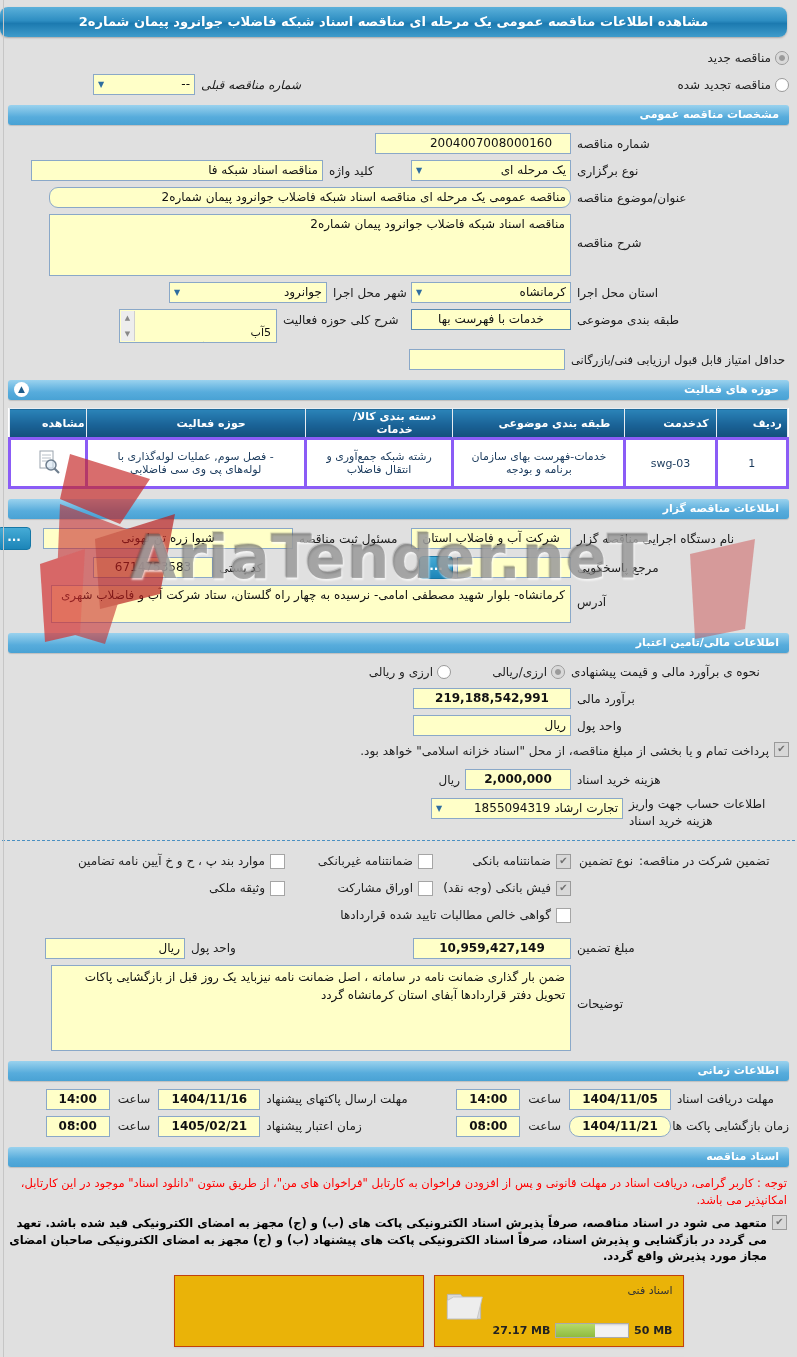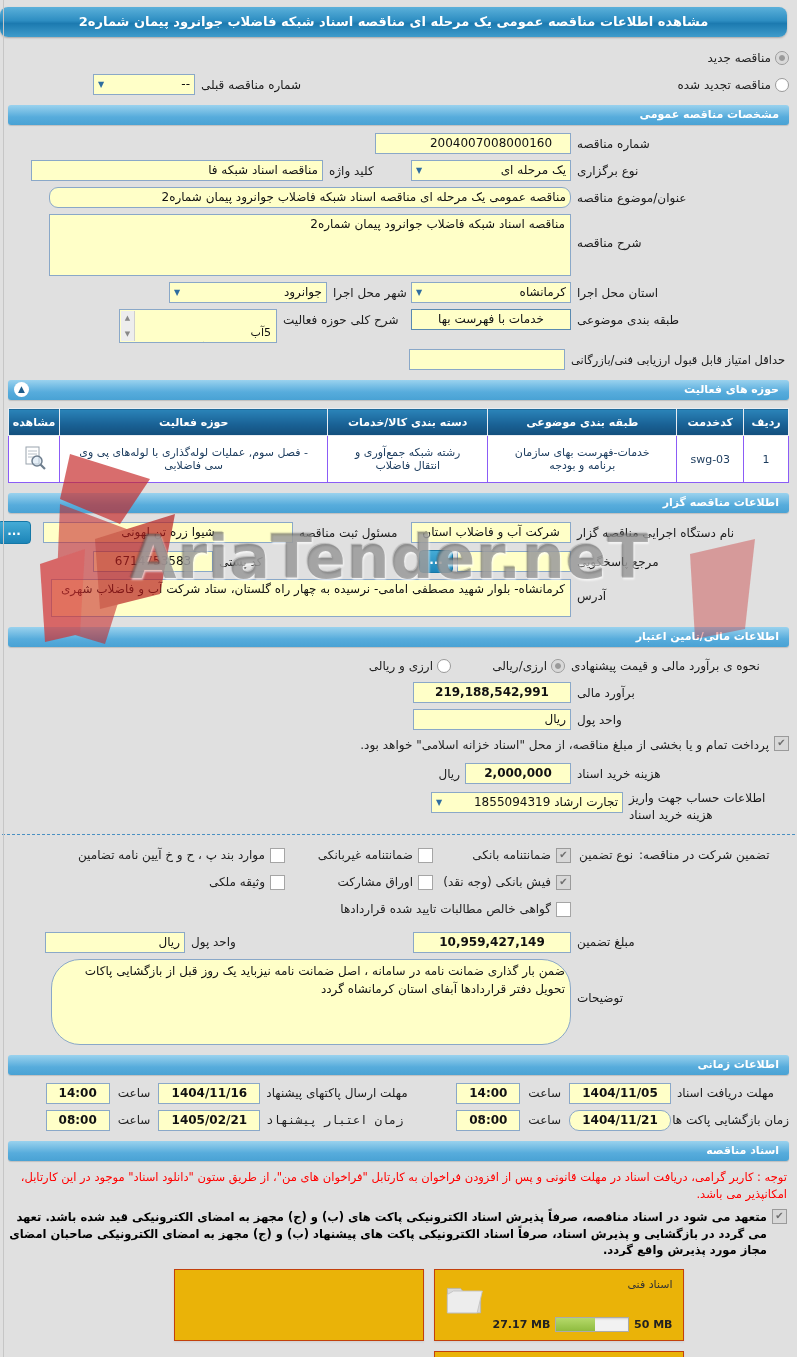--- a/index.html
+++ b/index.html
@@ -32,22 +32,22 @@
   
   .radio{width:12px;height:12px;border-radius:50%;border:1px solid #9A9A9A;background:#fff;margin-left:4px;flex:none;}
   .radio.on{background:#D9D9D9;box-shadow:inset 0 0 0 3px #D9D9D9, inset 0 0 0 9px #fff;}
   .radio.on::after{content:"";display:block;width:6px;height:6px;border-radius:50%;background:#9a9a9a;margin:3px;}
   .chk{width:13px;height:13px;border:1px solid #A5A5A5;background:#fff;margin-left:5px;flex:none;
        font-size:10px;line-height:12px;text-align:center;color:transparent;}
   .chk.on{background:#D8D8D8;color:#6e6e6e;border-color:#9a9a9a;}
   
   table.activity{border-collapse:collapse;margin:0 8px;width:781px;background:#fff;font-size:11px;}
   table.activity th{background:linear-gradient(#2B84B9 0%,#1A6397 55%,#134F7C 100%);color:#fff;
-    border:1px solid #E9EDF2;height:24px;font-size:11px;}
-  table.activity td{border:1px solid #8b5cf6;color:#1a3a5c;text-align:center;padding:3px 12px;height:40px;}
+    border:1px solid #E9EDF2;height:24px;font-size:11px;padding-left:32px;}
+  table.activity td{border:3px solid #8b5cf6;color:#1a3a5c;text-align:center;padding:3px 12px;height:40px;}
   
   .tfld{background:#FFFFC8;border:1px solid #8AA8C8;height:19px;line-height:19px;padding:0 4px;
         font-weight:bold;color:#111;text-align:center;flex:none;}
   
   .notice{color:#FF0000;font-size:11.5px;margin:8px 10px 4px 8px;line-height:1.5;}
   .commit{display:flex;margin:6px 10px 8px 8px;font-weight:bold;color:#000;font-size:11.5px;line-height:1.45;}
   .cards{display:grid;grid-template-columns:250px 250px;gap:10px;justify-content:center;margin:10px 0 4px 60px;}
   .card{background:#eab308;border:1px solid #c2410c;box-shadow:0 1px 2px rgba(0,0,0,.08);height:58px;
         position:relative;padding:6px 8px;}
   .card .ctitle{position:absolute;top:8px;right:10px;font-size:11px;color:#333;}
@@ -73,21 +73,21 @@
 
 <div class="titlebar">مشاهده اطلاعات مناقصه عمومی یک مرحله ای مناقصه اسناد شبکه فاضلاب جوانرود پیمان شماره2</div>
 
 <div class="frow" style="margin-top:10px;">
   <span class="radio on"></span>
   <span>مناقصه جدید</span>
 </div>
 <div class="frow">
   <span class="radio"></span>
   <span style="width:240px;">مناقصه تجدید شده</span>
-  <span class="lbl" style="width:330px;">شماره مناقصه قبلی</span>
+  <span class="lbl" style="width:330px;font-style:italic;">شماره مناقصه قبلی</span>
   <div class="fld sel" style="width:92px;">
     <span>--</span>
     <span class="arrow">▼</span>
   </div>
 </div>
 
 <div class="secbar">مشخصات مناقصه عمومی</div>
 
 <div class="frow">
   <span class="lbl">شماره مناقصه</span>
@@ -272,41 +272,41 @@
 
 <div class="frow" style="margin-top:12px;">
   <span class="lbl">مبلغ تضمین</span>
   <div class="fld center" style="width:148px;font-weight:bold;">10,959,427,149</div>
   <span class="lbl" style="width:222px;">واحد پول</span>
   <div class="fld" style="width:130px;">ریال</div>
 </div>
 
 <div class="frow" style="align-items:flex-start;">
   <span class="lbl" style="padding-top:32px;">توضیحات</span>
-  <div class="ta" style="width:508px;height:80px;line-height:1.5;white-space:normal;border-radius:29px;">ضمن بار گذاری ضمانت نامه در سامانه ، اصل ضمانت نامه نیزباید یک روز قبل از بازگشایی پاکات تحویل دفتر قراردادها آبفای استان کرمانشاه گردد</div>
+  <div class="ta" style="width:508px;height:80px;line-height:1.5;white-space:normal;">ضمن بار گذاری ضمانت نامه در سامانه ، اصل ضمانت نامه نیزباید یک روز قبل از بازگشایی پاکات تحویل دفتر قراردادها آبفای استان کرمانشاه گردد</div>
 </div>
 
 <div class="secbar">اطلاعات زمانی</div>
 
 <div class="frow">
   <span class="lbl" style="width:112px;">مهلت دریافت اسناد</span>
   <div class="tfld" style="width:92px;">1404/11/05</div>
   <span style="margin:0 8px;">ساعت</span>
   <div class="tfld" style="width:54px;">14:00</div>
   <span class="lbl" style="width:190px;">مهلت ارسال پاکتهای پیشنهاد</span>
   <div class="tfld" style="width:92px;">1404/11/16</div>
   <span style="margin:0 8px;">ساعت</span>
   <div class="tfld" style="width:54px;">14:00</div>
 </div>
 <div class="frow">
   <span class="lbl" style="width:112px;">زمان بازگشایی پاکت ها</span>
   <div class="tfld" style="width:92px;border-radius:10px;">1404/11/21</div>
   <span style="margin:0 8px;">ساعت</span>
   <div class="tfld" style="width:54px;">08:00</div>
-  <span class="lbl" style="width:190px;font-family:Liberation Mono, monospace;">زمان اعتبار پیشنهاد</span>
+  <span class="lbl" style="width:190px;">زمان اعتبار پیشنهاد</span>
   <div class="tfld" style="width:92px;">1405/02/21</div>
   <span style="margin:0 8px;">ساعت</span>
   <div class="tfld" style="width:54px;">08:00</div>
 </div>
 
 <div class="secbar">اسناد مناقصه</div>
 
 <div class="notice">توجه : کاربر گرامی، دریافت اسناد در مهلت قانونی و پس از افزودن فراخوان به کارتابل "فراخوان های من"، از طریق ستون "دانلود اسناد" موجود در این کارتابل، امکانپذیر می باشد.</div>
 
 <div class="commit">

